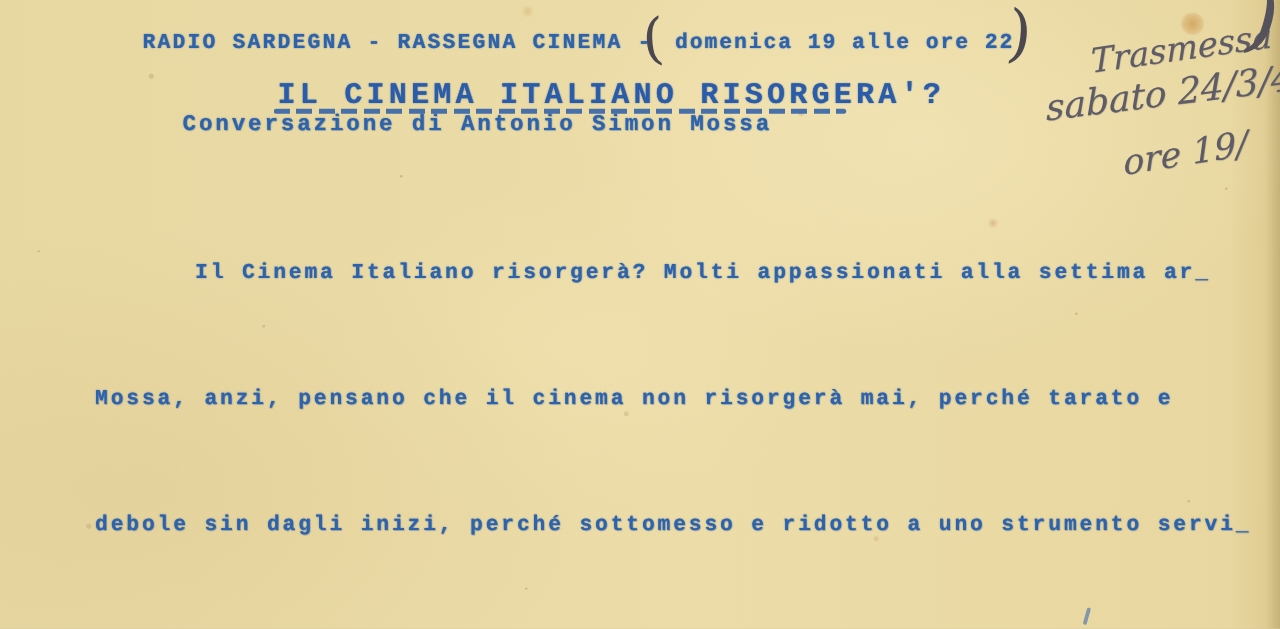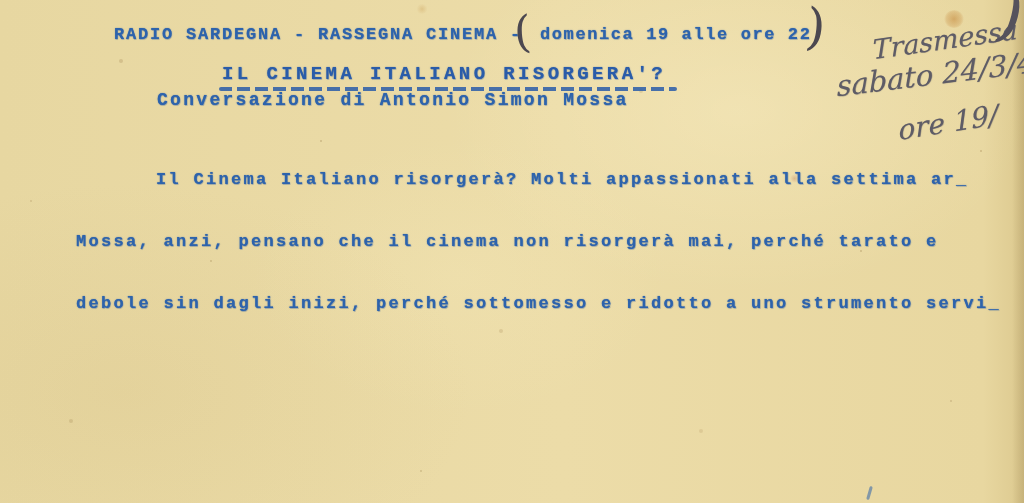--- a/index.html
+++ b/index.html
@@ -14,32 +14,32 @@
       #e9d9a4;
     font-family:"Liberation Mono","DejaVu Sans Mono",monospace;
   }
   .typed{
     position:absolute;color:#2d63ac;font-weight:bold;
     text-shadow:0 0 1.2px rgba(38,88,162,.75), .6px .6px 0 rgba(38,88,162,.25);
     white-space:pre;
   }
   .hdr1{left:114px;top:25px;font-size:17px;letter-spacing:1.8px;}
   .hdr2{left:540px;top:25px;font-size:17px;letter-spacing:1.6px;}
-  .title{left:222px;top:63px;font-size:19px;letter-spacing:3.4px;color:#2a5ca9;}
+  .title{left:222px;top:63px;font-size:24px;letter-spacing:3.4px;color:#2a5ca9;}
   .title-underline{
     position:absolute;left:219px;top:87px;width:458px;height:4px;
     background:repeating-linear-gradient(90deg,#2a5ca9 0 13px,rgba(42,92,169,0) 13px 18px);
     opacity:.85;border-radius:2px;
   }
-  .subtitle{left:157px;top:90px;font-size:18px;letter-spacing:2.3px;}
+  .subtitle{left:146px;top:90px;font-size:18px;letter-spacing:2.3px;}
   .bodytext{
     position:absolute;left:76px;top:128px;width:944px;
     font-size:17px;letter-spacing:2.3px;line-height:20.8px;
   }
-  .tline{white-space:pre;height:20.8px;}
+  .tline{white-space:pre;height:20.8px;margin-top:39px;}
   .tline.indent{padding-left:80px;}
   .pencil{
     position:absolute;color:#5e5c66;font-family:"DejaVu Serif",serif;font-style:italic;
     text-shadow:.4px .4px .7px rgba(80,78,90,.45);white-space:pre;
   }
   .note1{left:872px;top:24px;font-size:27px;transform:rotate(-8deg) skewX(-6deg);}
   .note2{left:836px;top:56px;font-size:29px;transform:rotate(-7deg) skewX(-6deg);}
   .note3{left:898px;top:106px;font-size:28px;transform:rotate(-9deg) skewX(-6deg);}
   .paren{position:absolute;color:#4c4850;font-family:"DejaVu Serif",serif;font-weight:normal;}
   .paren-open{left:514px;top:6px;font-size:44px;transform:rotate(-4deg);}

